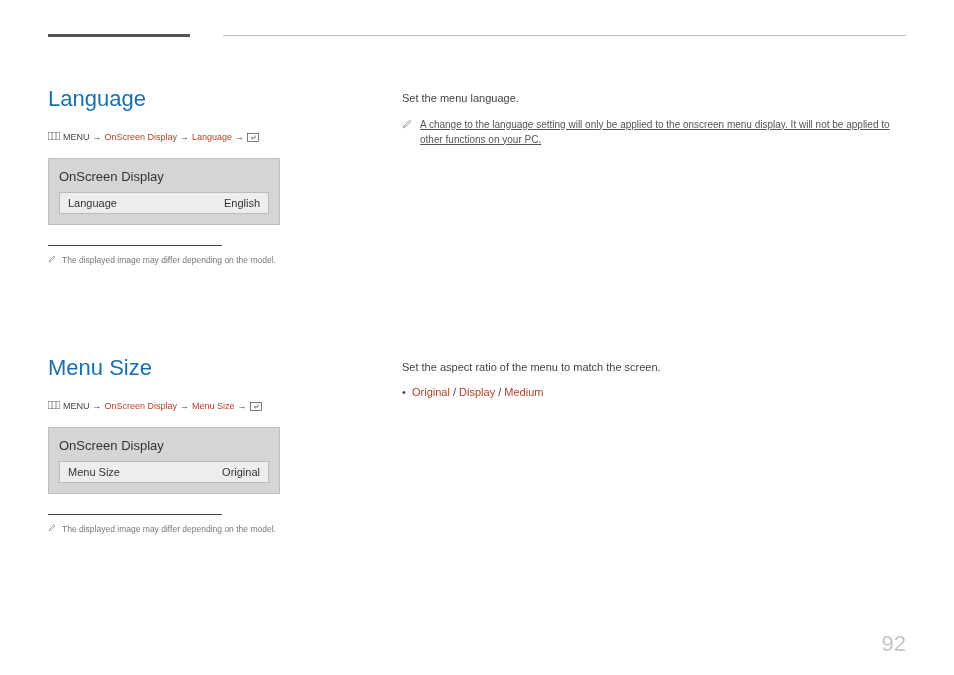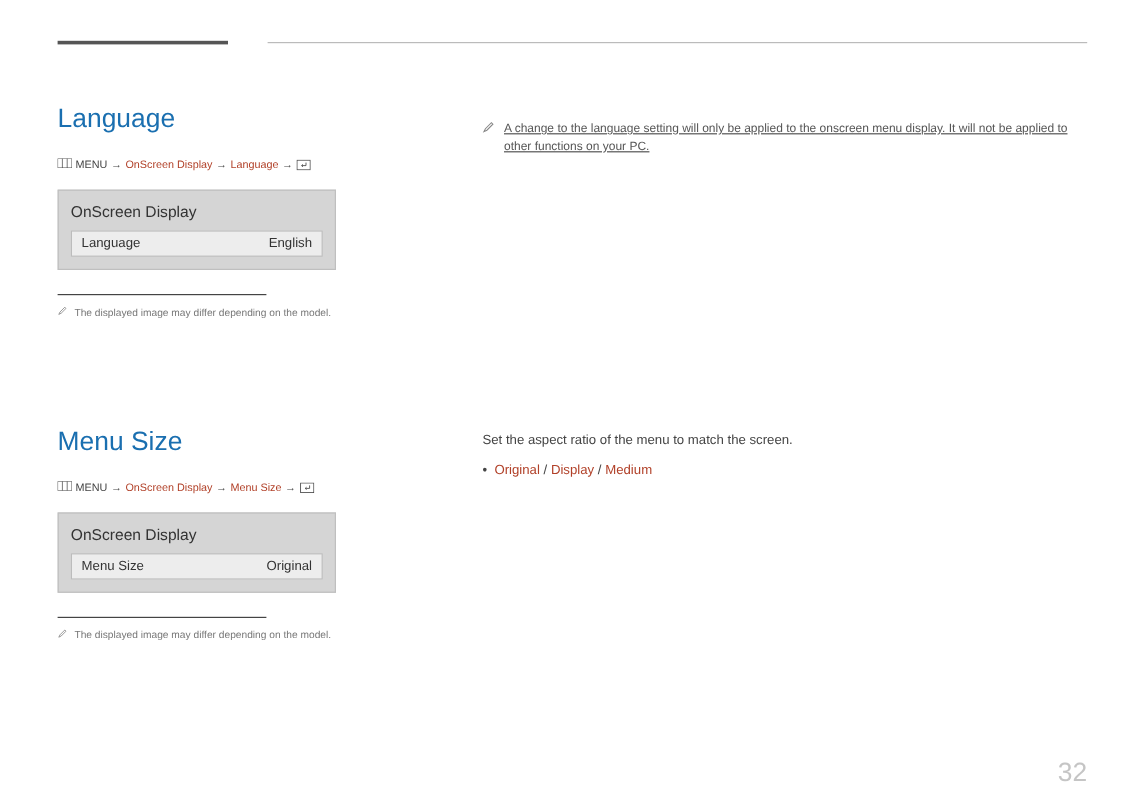--- a/index.html
+++ b/index.html
@@ -179,20 +179,21 @@
       <span class="note-icon">
         <svg width="8" height="8" viewBox="0 0 8 8">
           <path d="M1 7 L2 5 L6 1 L7 2 L3 6 Z" fill="none" stroke="#888" stroke-width="0.7"></path>
         </svg>
       </span>
       <span>The displayed image may differ depending on the model.</span>
     </div>
   </div>
 
   <div class="right-col">
+    <div class="right-body">Set the menu language.</div>
     <div class="right-note">
       <span class="note-icon">
         <svg width="10" height="10" viewBox="0 0 8 8">
           <path d="M1 7 L2 5 L6 1 L7 2 L3 6 Z" fill="none" stroke="#888" stroke-width="0.7"></path>
         </svg>
       </span>
       <span>A change to the language setting will only be applied to the onscreen menu display. It will not be applied to other functions on your PC.</span>
     </div>
   </div>
 </div>
@@ -243,13 +244,13 @@
   </div>
 
   <div class="right-col">
     <div class="right-body">Set the aspect ratio of the menu to match the screen.</div>
     <div class="bullet-line">
       <span class="opt">Original</span><span class="sep"> / </span><span class="opt">Display</span><span class="sep"> / </span><span class="opt">Medium</span>
     </div>
   </div>
 </div>
 
-<div class="page-number">32</div>
+<div class="page-number">92</div>
 
 </body></html>

